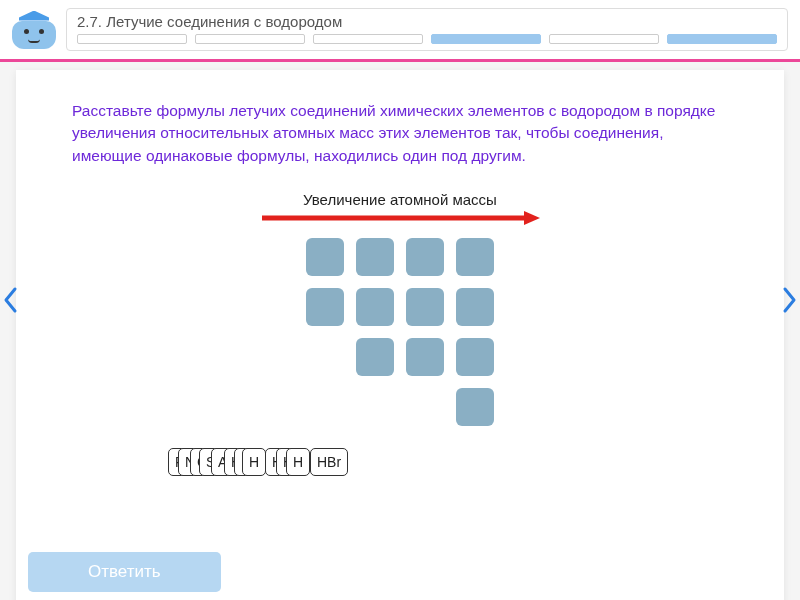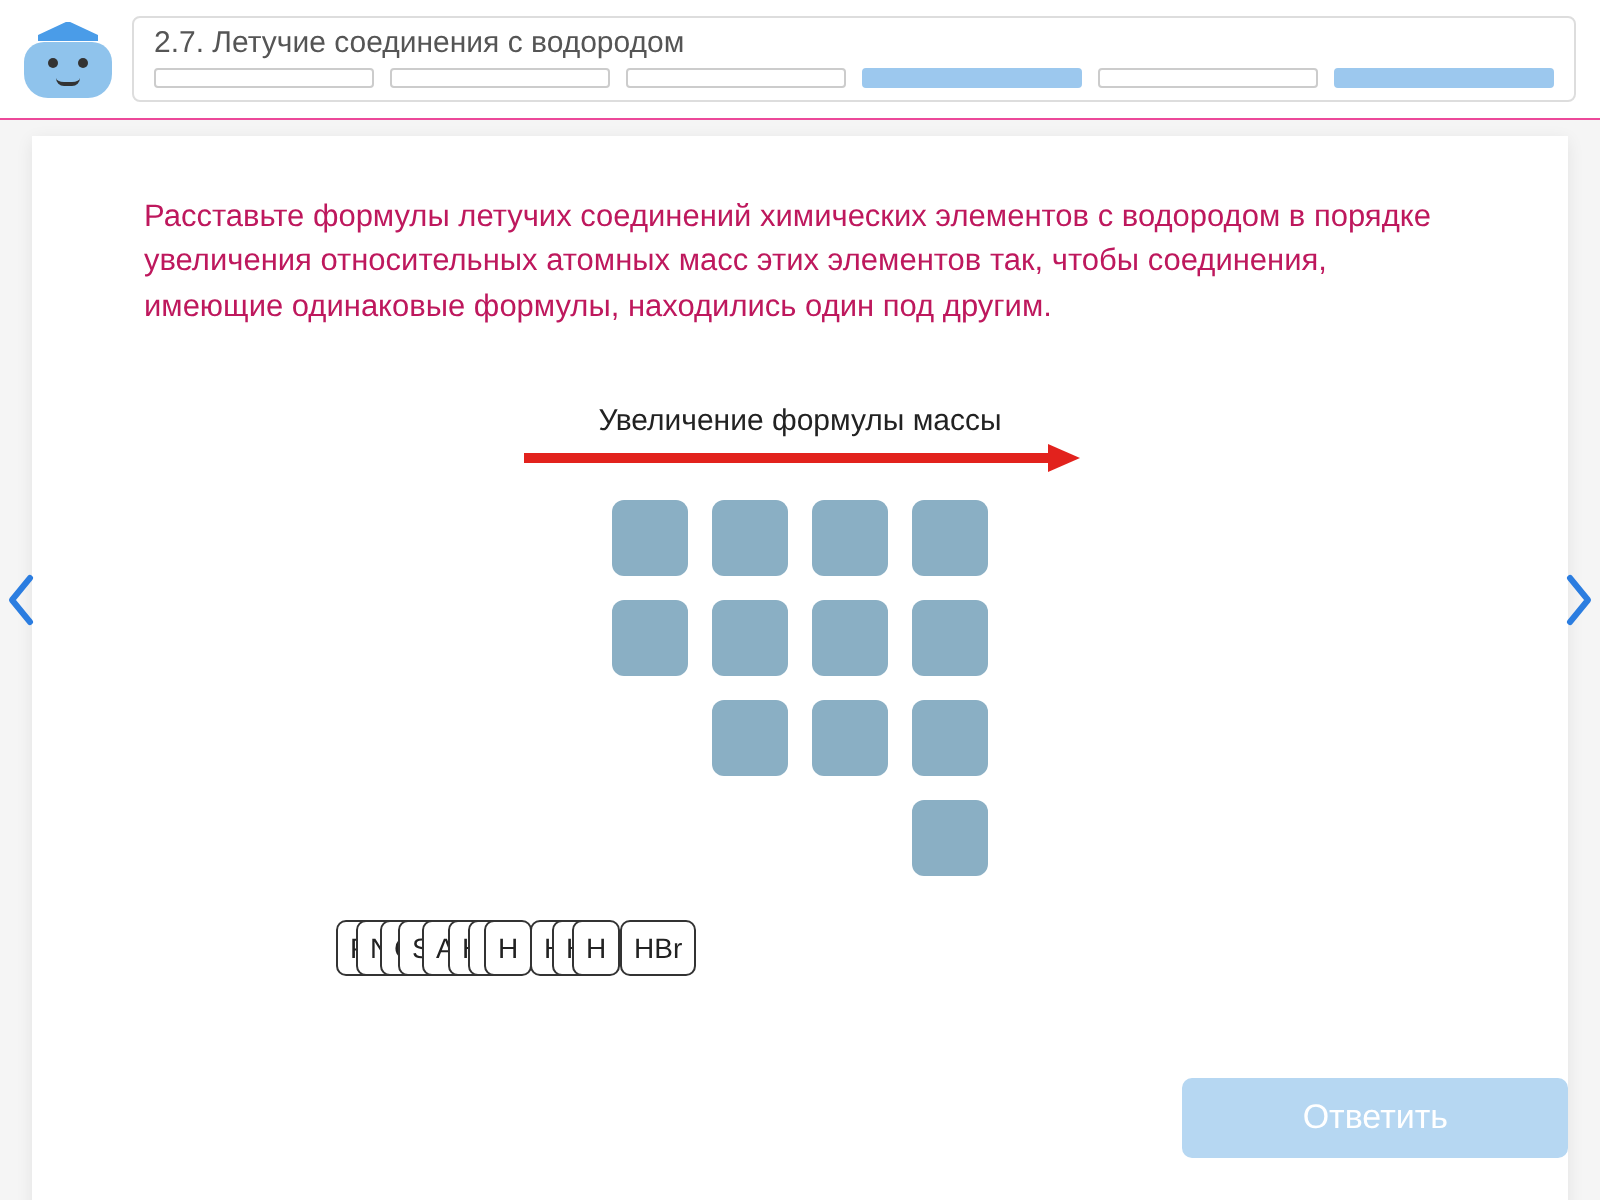--- a/index.html
+++ b/index.html
@@ -10,21 +10,21 @@
       height: 600px;
       overflow: hidden;
       position: relative;
     }
     .header {
       display: flex;
       align-items: center;
       padding: 8px 12px;
       gap: 10px;
       background: #fff;
-      border-bottom: 1px solid #ec4899;
+      border-bottom: 3px solid #ec4899;
     }
     .logo {
       width: 44px;
       height: 38px;
       position: relative;
     }
     .logo-cap {
       width: 30px;
       height: 10px;
       background: #4a9ce8;
@@ -66,22 +66,22 @@
       background: #fff;
       margin: 8px 16px 0 16px;
       padding: 30px 56px 20px 56px;
       box-shadow: 0 2px 8px rgba(0,0,0,0.08);
       min-height: 540px;
       position: relative;
     }
     .question-text {
       font-size: 15.5px;
       line-height: 1.45;
-      color: #be185d;
-      margin-bottom: 37px;
+      color: #6d28d9;
+      margin-bottom: 24px;
     }
     .arrow-block {
       text-align: center;
       margin-bottom: 4px;
     }
     .arrow-label {
       font-size: 15px;
       color: #222;
       margin-bottom: 2px;
     }
@@ -125,25 +125,25 @@
       color: #222;
       display: flex;
       align-items: center;
       justify-content: center;
       padding: 0 6px;
       white-space: nowrap;
       cursor: grab;
     }
     .submit-wrap {
       position: absolute;
-      bottom: 29px;
+      bottom: 18px;
       left: 0;
       right: 0;
       display: flex;
-      justify-content: flex-end;
+      justify-content: flex-start;
       margin-left: 12px;
     }
     .submit-btn {
       background: #b6d7f2;
       color: #fff;
       border: none;
       border-radius: 5px;
       font-size: 17px;
       padding: 10px 60px;
       cursor: pointer;
@@ -184,21 +184,21 @@
         <div class="prog"></div>
         <div class="prog active"></div>
       </div>
   </div>
 </div>
 
 <div class="card">
   <div class="question-text">Расставьте формулы летучих соединений химических элементов с водородом в порядке увеличения относительных атомных масс этих элементов так, чтобы соединения, имеющие одинаковые формулы, находились один под другим.</div>
 
   <div class="arrow-block">
-    <div class="arrow-label">Увеличение формулы массы</div>
+    <div class="arrow-label">Увеличение атомной массы</div>
     <svg class="arrow" viewBox="0 0 280 16">
       <line x1="2" y1="8" x2="264" y2="8" stroke="#e2221d" stroke-width="5"></line>
       <polygon points="264,1 280,8 264,15" fill="#e2221d"></polygon>
     </svg>
   </div>
 
   <div class="grid-area">
     <div class="slot-grid">
         <div class="slot"></div>
         <div class="slot"></div>

